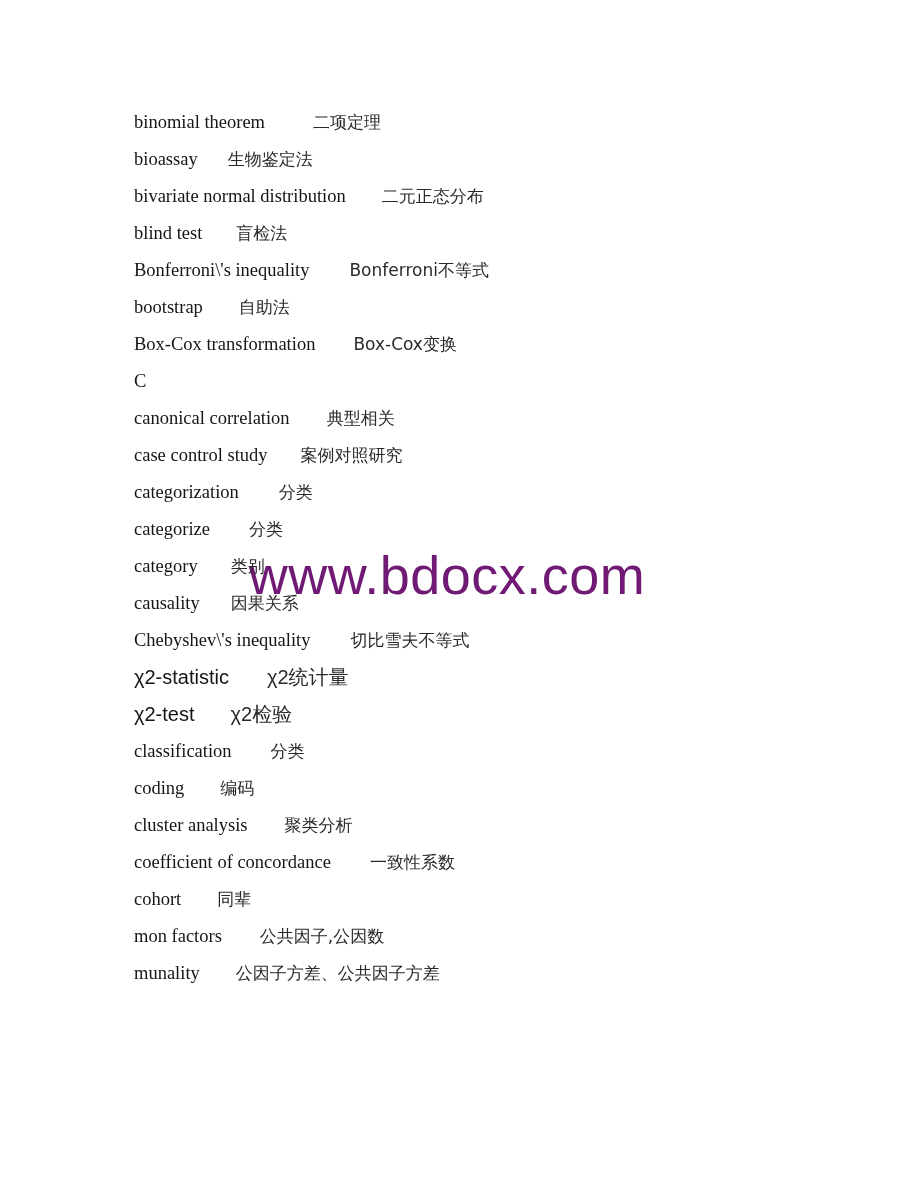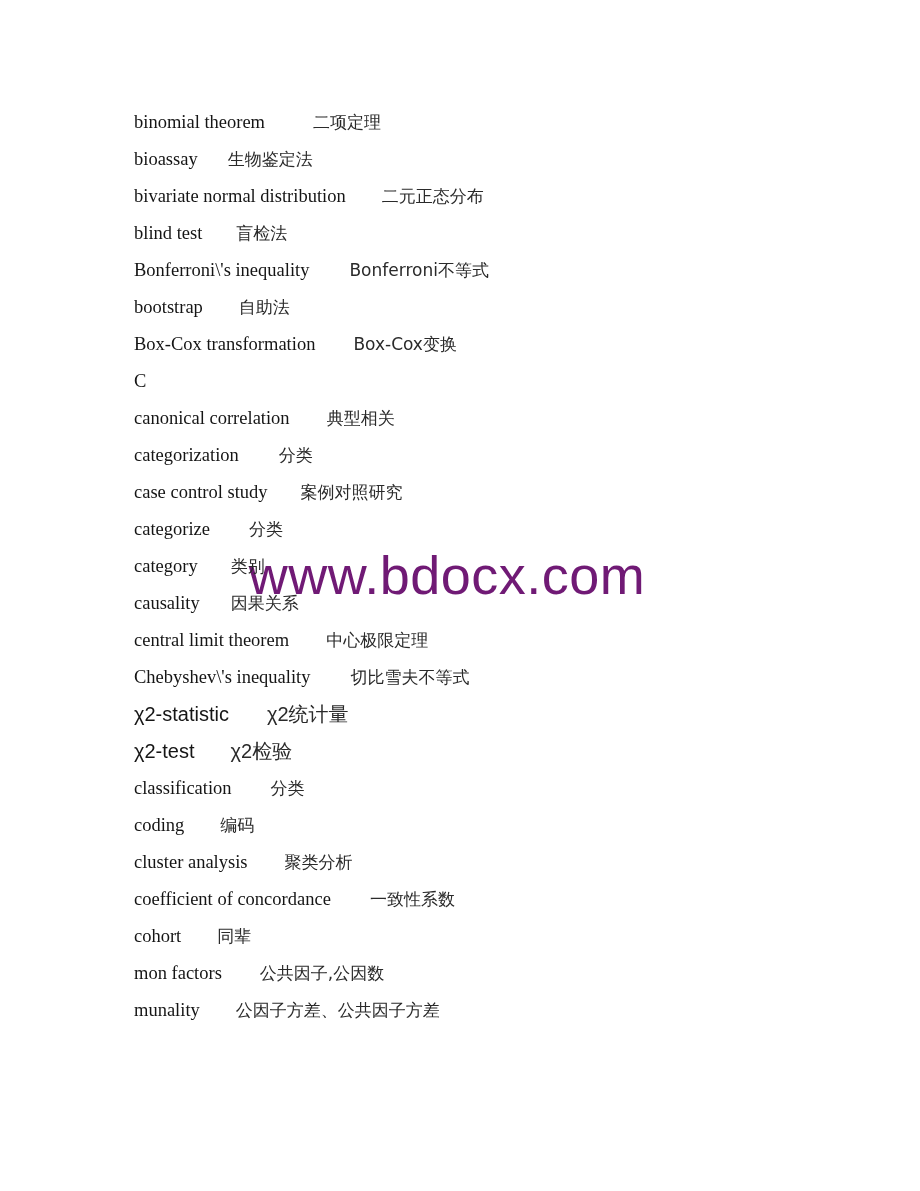--- a/index.html
+++ b/index.html
@@ -101,26 +101,25 @@
   <div id="glossary">
       <div class="entry"><span class="term">binomial theorem</span><span class="tab" style="width: 48px;"></span><span class="gloss">二项定理</span></div>
       <div class="entry"><span class="term">bioassay</span><span class="tab" style="width: 30px;"></span><span class="gloss">生物鉴定法</span></div>
       <div class="entry"><span class="term">bivariate normal distribution</span><span class="tab" style="width: 36px;"></span><span class="gloss">二元正态分布</span></div>
       <div class="entry"><span class="term">blind test</span><span class="tab" style="width: 34px;"></span><span class="gloss">盲检法</span></div>
       <div class="entry"><span class="term">Bonferroni\'s inequality</span><span class="tab" style="width: 40px;"></span><span class="gloss">Bonferroni不等式</span></div>
       <div class="entry"><span class="term">bootstrap</span><span class="tab" style="width: 36px;"></span><span class="gloss">自助法</span></div>
       <div class="entry"><span class="term">Box-Cox transformation</span><span class="tab" style="width: 38px;"></span><span class="gloss">Box-Cox变换</span></div>
       <div class="entry heading"><span class="term">C</span></div>
       <div class="entry"><span class="term">canonical correlation</span><span class="tab" style="width: 37px;"></span><span class="gloss">典型相关</span></div>
+      <div class="entry"><span class="term">case control study</span><span class="tab" style="width: 33px;"></span><span class="gloss">案例对照研究</span></div>
       <div class="entry"><span class="term">categorization</span><span class="tab" style="width: 40px;"></span><span class="gloss">分类</span></div>
-      <div class="entry"><span class="term">case control study</span><span class="tab" style="width: 33px;"></span><span class="gloss">案例对照研究</span></div>
       <div class="entry"><span class="term">categorize</span><span class="tab" style="width: 39px;"></span><span class="gloss">分类</span></div>
       <div class="entry"><span class="term">category</span><span class="tab" style="width: 33px;"></span><span class="gloss">类别</span></div>
       <div class="entry"><span class="term">causality</span><span class="tab" style="width: 31px;"></span><span class="gloss">因果关系</span></div>
-      <div class="entry"><span class="term">central limit theorem</span><span class="tab" style="width: 37px;"></span><span class="gloss">中心极限定理</span></div>
       <div class="entry"><span class="term">Chebyshev\'s inequality</span><span class="tab" style="width: 40px;"></span><span class="gloss">切比雪夫不等式</span></div>
       <div class="entry sans"><span class="term">χ2-statistic</span><span class="tab" style="width: 38px;"></span><span class="gloss">χ2统计量</span></div>
       <div class="entry sans"><span class="term">χ2-test</span><span class="tab" style="width: 36px;"></span><span class="gloss">χ2检验</span></div>
       <div class="entry"><span class="term">classification</span><span class="tab" style="width: 39px;"></span><span class="gloss">分类</span></div>
       <div class="entry"><span class="term">coding</span><span class="tab" style="width: 36px;"></span><span class="gloss">编码</span></div>
       <div class="entry"><span class="term">cluster analysis</span><span class="tab" style="width: 37px;"></span><span class="gloss">聚类分析</span></div>
       <div class="entry"><span class="term">coefficient of concordance</span><span class="tab" style="width: 39px;"></span><span class="gloss">一致性系数</span></div>
       <div class="entry"><span class="term">cohort</span><span class="tab" style="width: 36px;"></span><span class="gloss">同辈</span></div>
       <div class="entry"><span class="term">mon factors</span><span class="tab" style="width: 38px;"></span><span class="gloss">公共因子,公因数</span></div>
       <div class="entry"><span class="term">munality</span><span class="tab" style="width: 36px;"></span><span class="gloss">公因子方差、公共因子方差</span></div>

